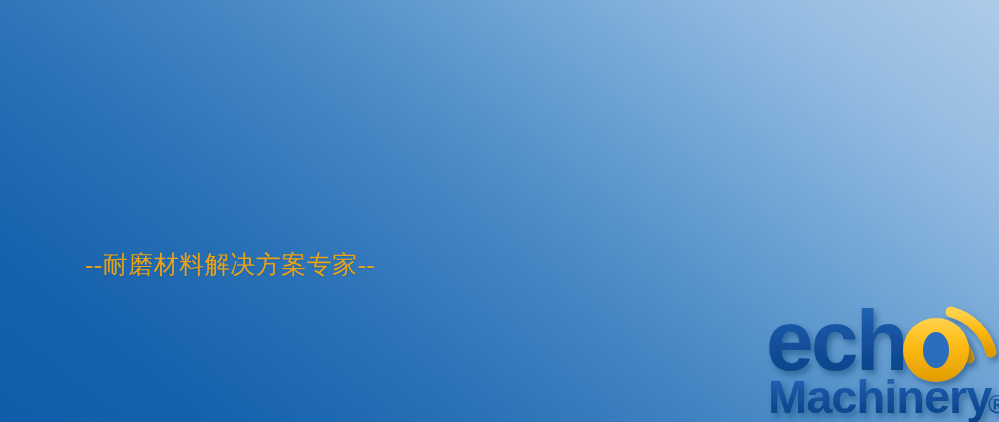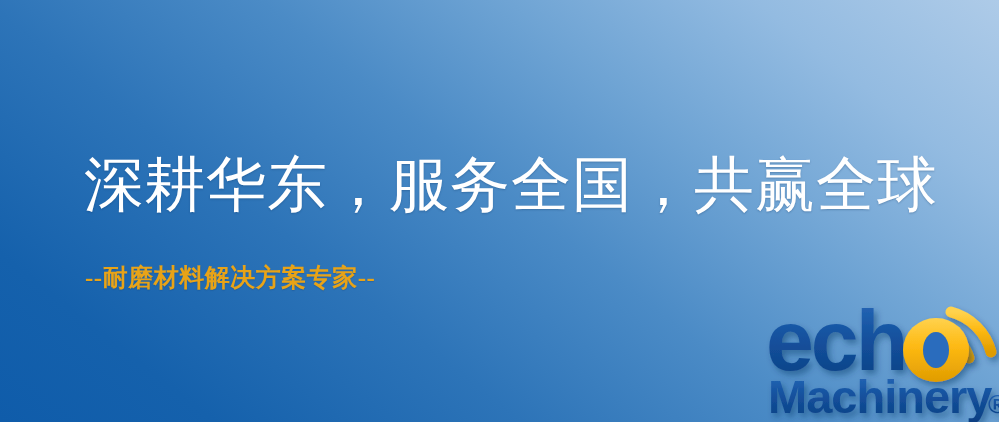--- a/index.html
+++ b/index.html
@@ -39,26 +39,26 @@
     color: #ffffff;
     letter-spacing: 1px;
     white-space: nowrap;
     text-shadow: 0 1px 2px rgba(10, 45, 90, 0.28);
   }
 
   
   .subtitle {
     position: absolute;
     left: 85px;
-    top: 263px;
+    top: 250px;
     margin: 0;
     font-family: "Liberation Serif", "DejaVu Serif", serif;
     font-size: 25px;
     line-height: 1.2;
-    font-weight: 700;
+    font-weight: 400;
     color: #e8a317;
     letter-spacing: 0.5px;
     white-space: nowrap;
     text-shadow: 0 1px 1px rgba(20, 60, 110, 0.25);
   }
 
   
   .logo {
     position: absolute;
     left: 760px;
@@ -75,21 +75,20 @@
   .logo-wordmark {
     font-family: "Liberation Sans", sans-serif;
     font-weight: bold;
   }
 </style>
 </head>
 <body>
 
 <div id="banner">
 
-  <h1 class="headline">深耕华东，服务全国，共赢全球</h1>
 
   <p class="subtitle">--耐磨材料解决方案专家--</p>
 
   <div class="logo">
     <svg viewBox="0 0 264 134" xmlns="http://www.w3.org/2000/svg" aria-hidden="true">
       <defs>
         <linearGradient id="blueBevel" x1="0" y1="0" x2="0" y2="1">
           <stop offset="0%" stop-color="#2a6cbd"></stop>
           <stop offset="45%" stop-color="#14529f"></stop>
           <stop offset="100%" stop-color="#0c3f82"></stop>

